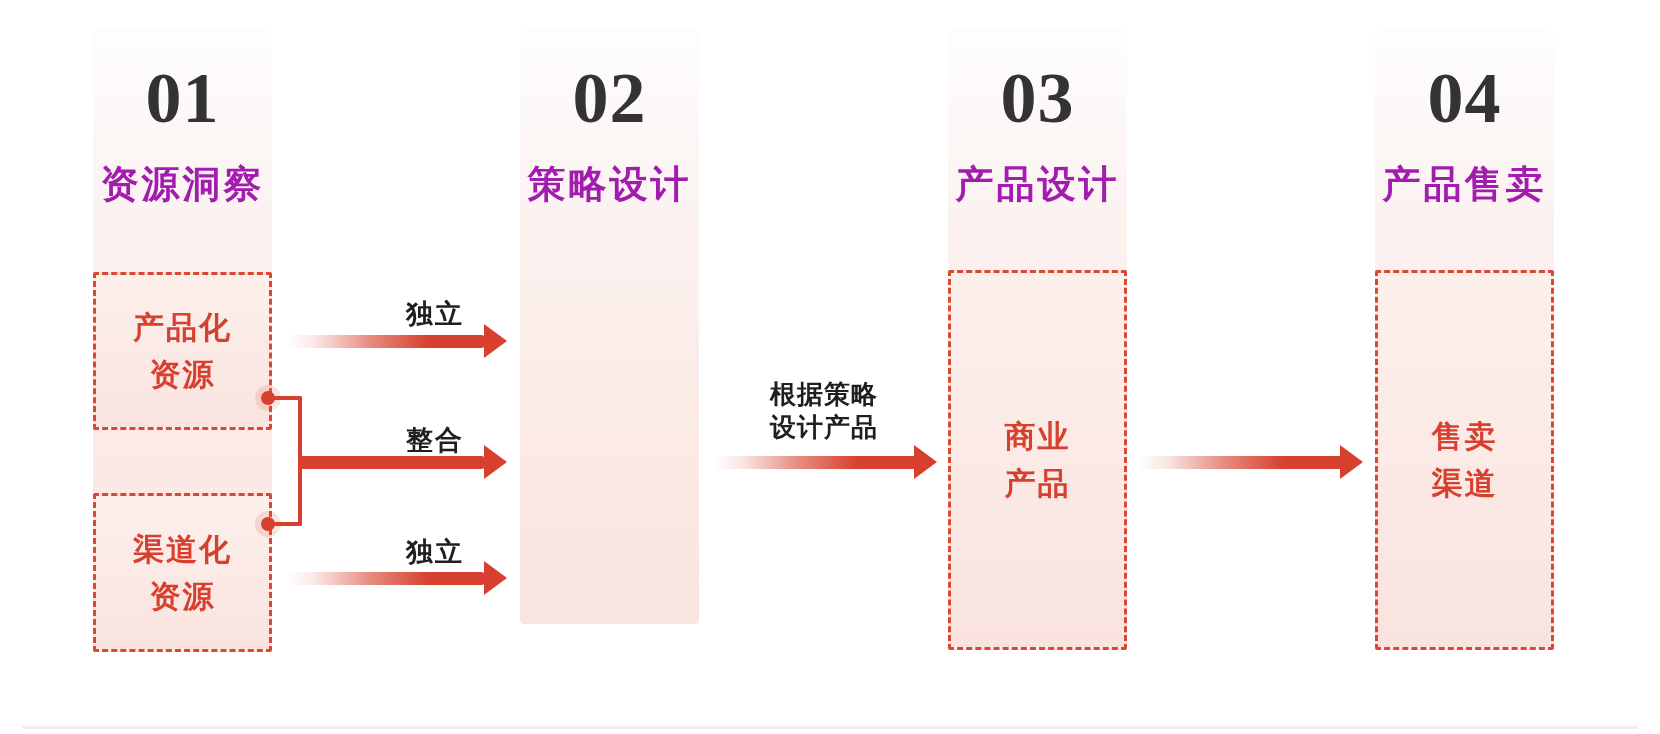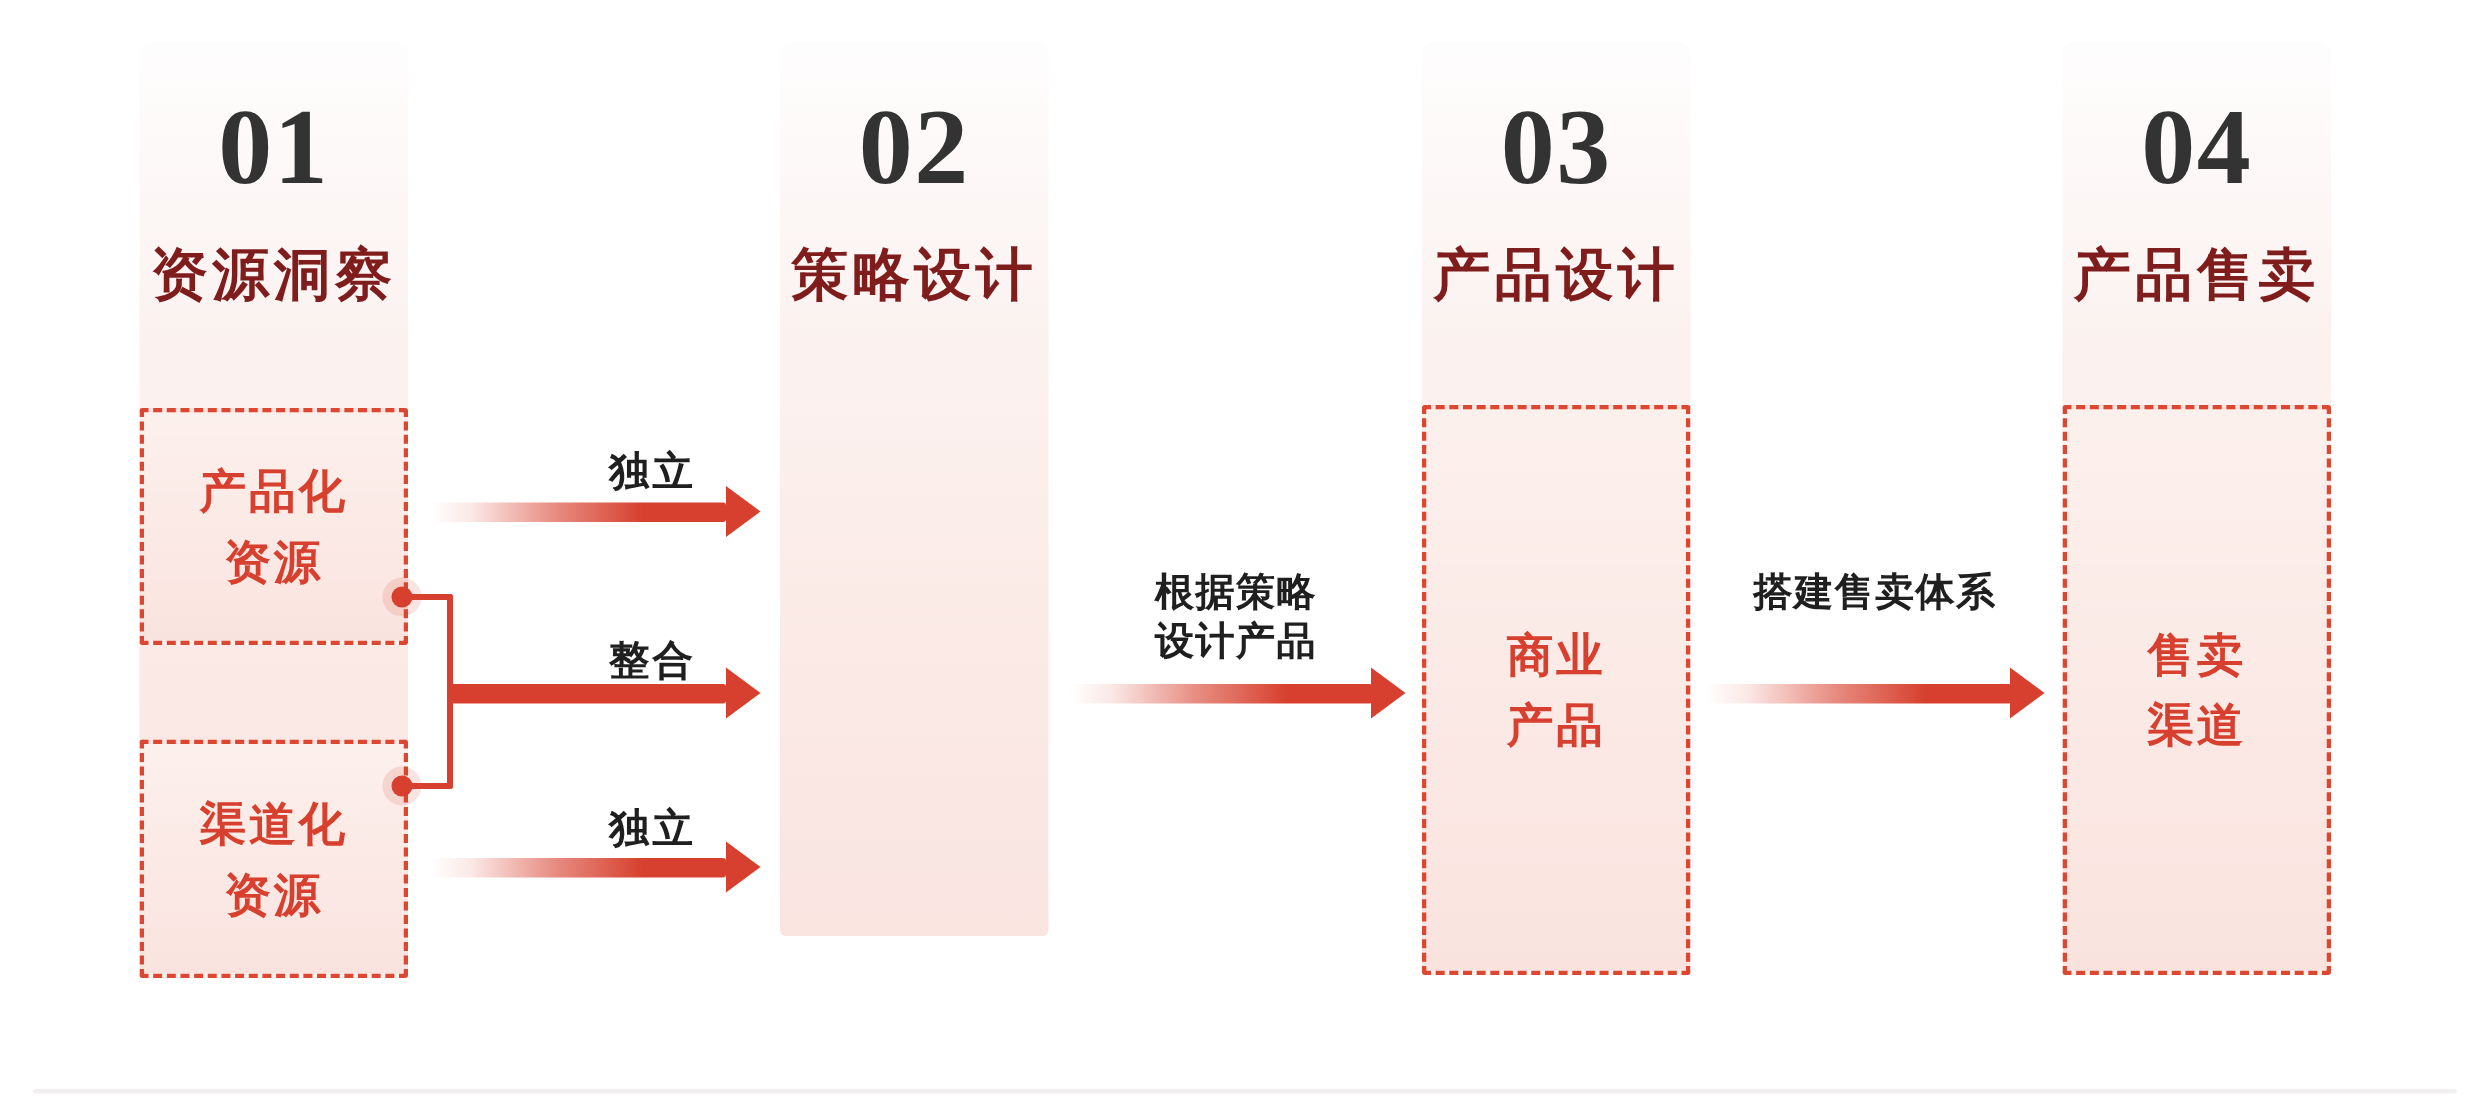--- a/index.html
+++ b/index.html
@@ -13,21 +13,21 @@
     background:linear-gradient(180deg,#FEFDFD 0%,#FBF3F1 30%,#FBEBE7 62%,#F9E4E0 100%);
     border-radius:8px 8px 4px 4px;
   }
   .stage-head{position:absolute;width:179px;text-align:center;}
   .stage-num{
     position:absolute;top:66px;width:100%;font-size:72px;line-height:64px;
     font-weight:700;color:#333333;letter-spacing:1px;
   }
   .stage-title{
     position:absolute;top:160px;width:100%;font-size:38px;line-height:48px;
-    font-weight:700;color:#7f1d1d;letter-spacing:3px;
+    font-weight:700;color:#a21caf;letter-spacing:3px;
   }
   
   .dbox{
     position:absolute;width:179px;box-sizing:border-box;
     border:3px dashed #DC4732;border-radius:2px;
     background:linear-gradient(180deg,#FCF0ED 0%,#FBEAE6 45%,#FAE3DF 100%);
     display:flex;flex-direction:column;align-items:center;justify-content:center;
   }
   .dbox .bl{
     font-size:31px;line-height:47px;font-weight:700;color:#D7402E;
@@ -129,20 +129,19 @@
   <div class="ahead" style="left:484px;top:561px"></div>
 
   <div class="alabel2" style="left:824px;top:378px">
     <div>根据策略</div>
     <div>设计产品</div>
   </div>
   <div class="shaft fade" style="left:713px;top:456px;width:202px"></div>
   <div class="ahead" style="left:914px;top:445px"></div>
 
   <div class="alabel2" style="left:1250px;top:378px">
-    <div>搭建售卖体系</div>
   </div>
   <div class="shaft fade" style="left:1137px;top:456px;width:204px"></div>
   <div class="ahead" style="left:1340px;top:445px"></div>
 
   <div class="divider"></div>
 
 </div>
 
 </body></html>

